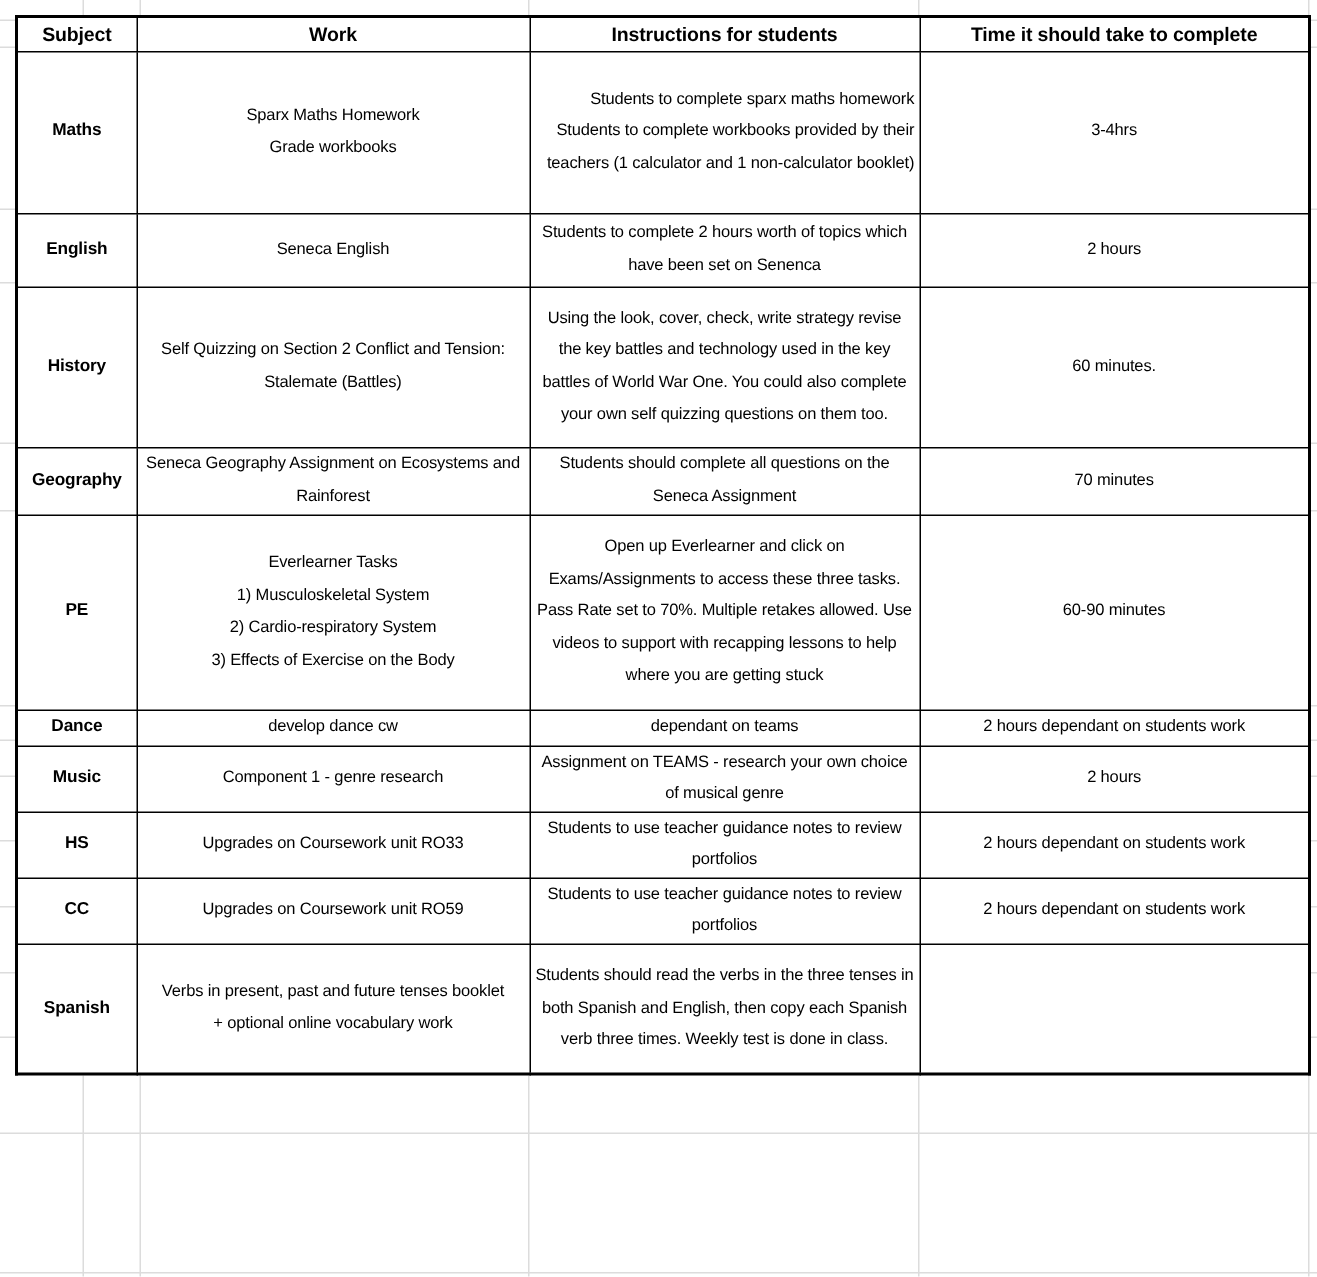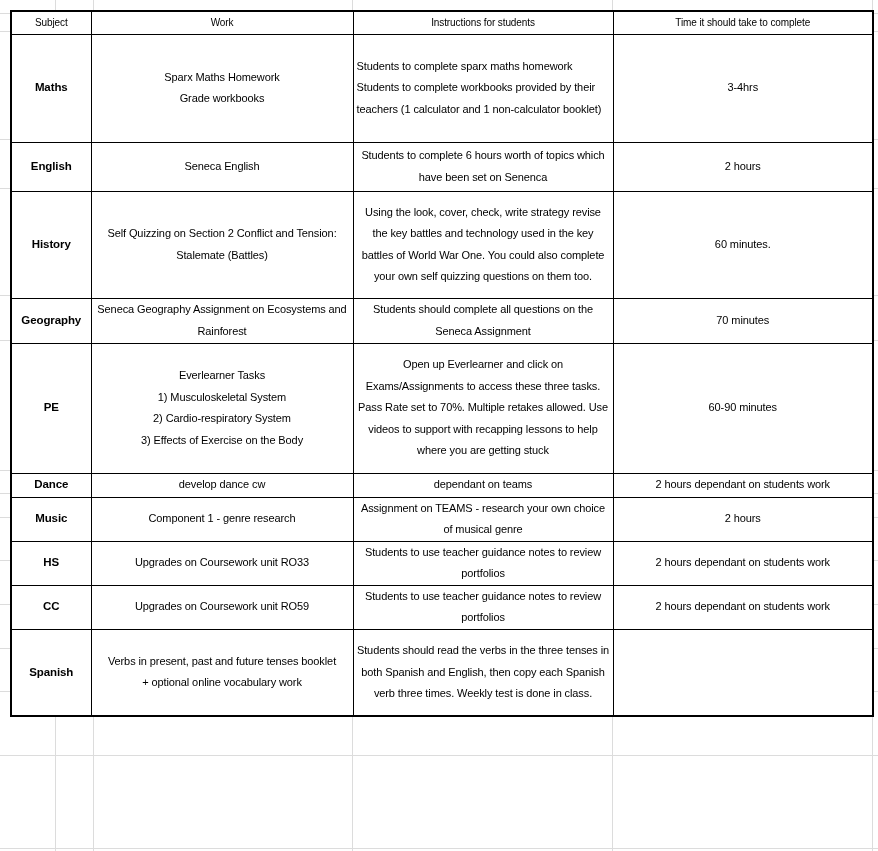--- a/index.html
+++ b/index.html
@@ -16,23 +16,23 @@
     position:absolute;left:10px;top:10px;z-index:1;
     width:862px;table-layout:fixed;border-collapse:collapse;background:#fff;
     border:2px solid #000;
   }
   .hw th,.hw td{
     border:1px solid #000;
     vertical-align:middle;text-align:center;
     font-size:11px;line-height:21.5px;letter-spacing:-0.1px;
     padding:0 3px;white-space:pre-line;overflow:hidden;
   }
-  .hw th{font-weight:normal;font-size:10px;height:21px;margin-top:24px;}
+  .hw th{font-weight:bold;font-size:13px;height:21px;margin-top:24px;}
   .hw td.subj{font-weight:bold;font-size:11.5px;text-align:center;}
-  .hw td.instr-left{text-align:left;}
+  .hw td.instr-left{text-align:right;}
 </style>
 </head>
 <body>
 
 <div class="grid">
   <div class="vline" style="left:55px"></div>
   <div class="vline" style="left:93px"></div>
   <div class="vline" style="left:352px"></div>
   <div class="vline" style="left:612px"></div>
   <div class="vline" style="left:872px"></div>
@@ -73,21 +73,21 @@
       <td class="subj">Maths</td>
       <td>Sparx Maths Homework
 Grade workbooks</td>
       <td class="instr-left">Students to complete sparx maths homework
 Students to complete workbooks provided by their teachers  (1 calculator and 1 non-calculator booklet)</td>
       <td>3-4hrs</td>
     </tr>
     <tr style="height:49px">
       <td class="subj">English</td>
       <td>Seneca English</td>
-      <td>Students to complete 6 hours worth of topics which have been set on Senenca</td>
+      <td>Students to complete 2 hours worth of topics which have been set on Senenca</td>
       <td>2 hours</td>
     </tr>
     <tr style="height:107px">
       <td class="subj">History</td>
       <td>Self Quizzing on Section 2 Conflict and Tension:
 Stalemate (Battles)</td>
       <td>Using the look, cover, check, write strategy revise the key battles and technology used in the key battles of World War One. You could also complete your own self quizzing questions on them too.</td>
       <td>60 minutes.</td>
     </tr>
     <tr style="height:45px">

